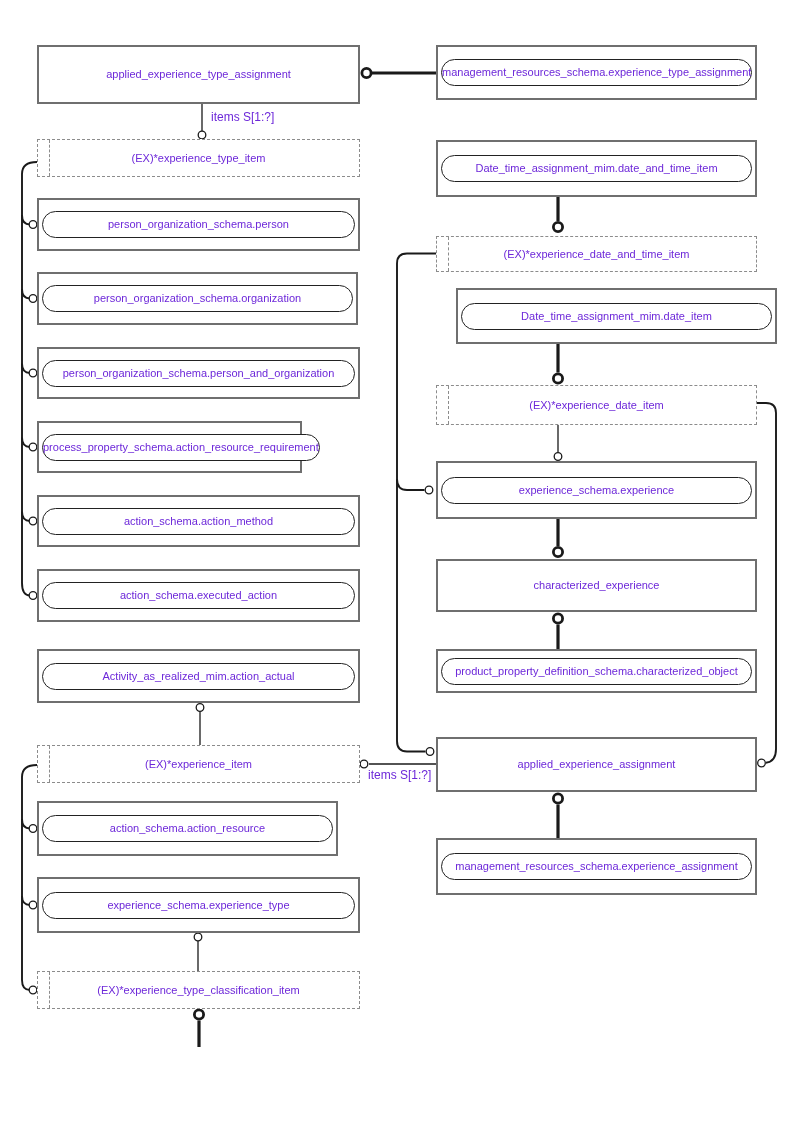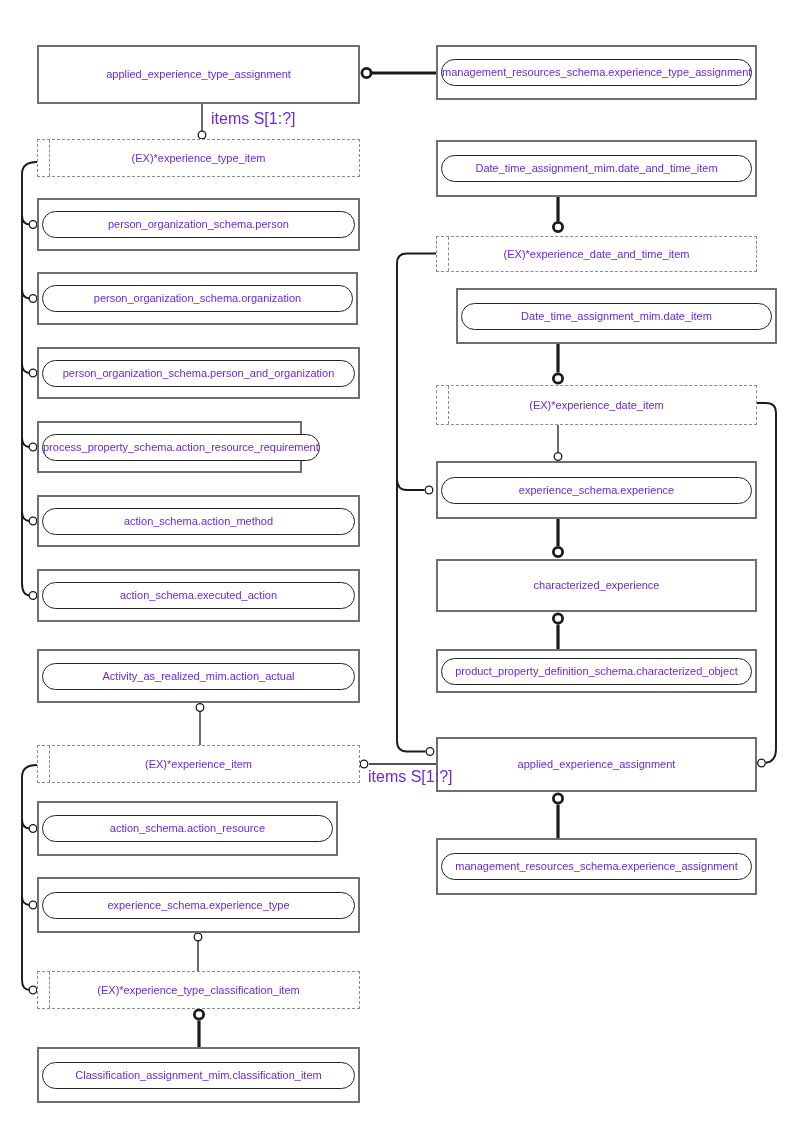--- a/index.html
+++ b/index.html
@@ -10,21 +10,21 @@
   #connectors{position:absolute;left:0;top:0;width:796px;height:1123px;}
   .box{position:absolute;background:#ffffff;box-sizing:border-box;}
   .plain{border:2px solid #6f6f6f;display:flex;align-items:center;justify-content:center;}
   .outer{border:2px solid #6f6f6f;display:flex;align-items:center;padding:16px 3px;}
   .pill{flex:1;height:27px;border:1.4px solid #222;border-radius:14px;
         display:flex;align-items:center;justify-content:center;background:#fff;box-sizing:border-box;}
   .dashed{border:1.6px dashed #8c8c8c;display:flex;align-items:center;justify-content:center;}
   .innerdash{position:absolute;left:11px;top:0;bottom:0;width:0;border-left:1.6px dashed #8c8c8c;}
   .lbl{font-size:11px;line-height:13px;white-space:nowrap;}
   .two{display:flex;align-items:center;}
-  .edgelabel{position:absolute;font-size:16px;white-space:nowrap;text-align:right;}
+  .edgelabel{position:absolute;font-size:12px;white-space:nowrap;text-align:right;}
 </style>
 </head>
 <body>
 
 <div id="canvas">
 
   <svg id="connectors" viewBox="0 0 796 1123" fill="none" stroke="#1a1a1a">
 
     <g>
       <path d="M372 73 H436" stroke-width="3.2"></path>
@@ -191,25 +191,20 @@
   </div>
 
   <div class="box dashed" style="left:37px;top:971px;width:323px;height:38px">
     <div class="innerdash"></div>
     <div class="two">
       <span class="lbl">(EX)</span>
       <span class="lbl">*experience_type_classification_item</span>
     </div>
   </div>
 
-  <div class="box outer" style="left:37px;top:1047px;width:323px;height:56px">
-    <div class="pill">
-        <span class="lbl">Classification_assignment_mim.classification_item</span>
-      </div>
-  </div>
 
   <div class="box outer" style="left:436px;top:45px;width:321px;height:55px">
     <div class="pill">
         <span class="lbl">management_resources_schema.experience_type_assignment</span>
       </div>
   </div>
 
   <div class="box outer" style="left:436px;top:140px;width:321px;height:57px">
     <div class="pill">
         <span class="lbl">Date_time_assignment_mim.date_and_time_item</span>

